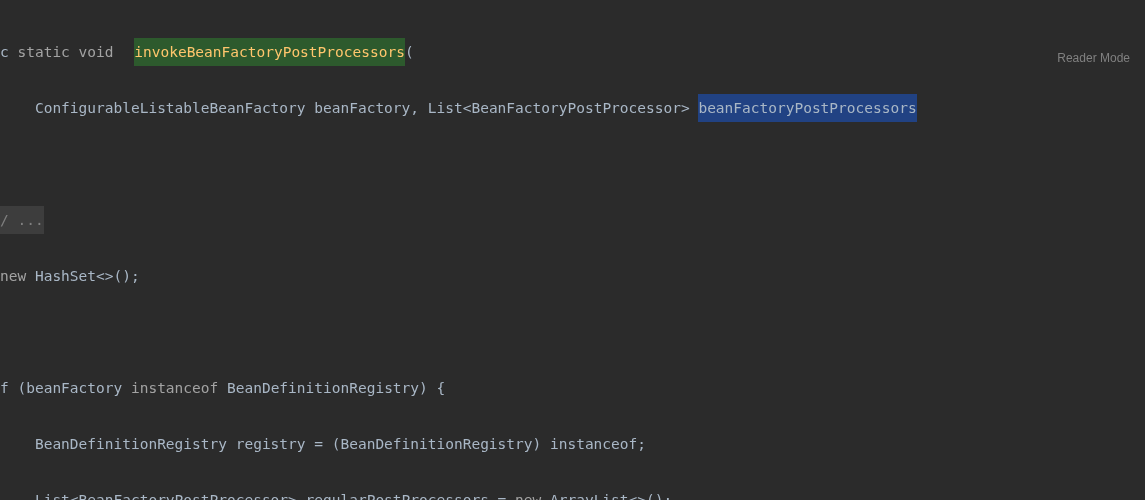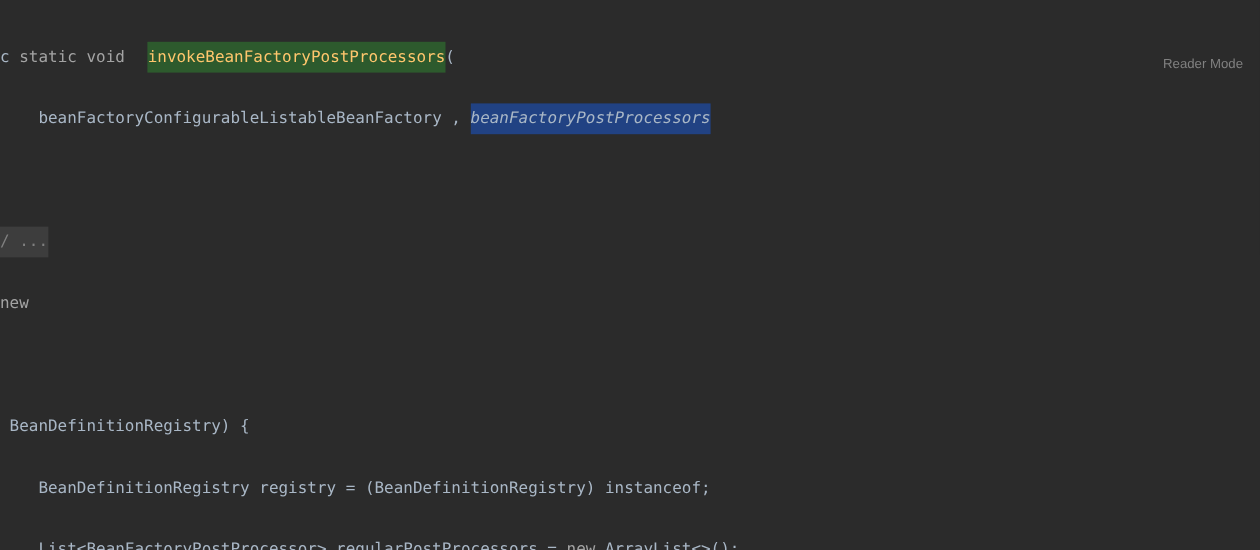--- a/index.html
+++ b/index.html
@@ -35,40 +35,39 @@
       height: 28px;
       display: flex;
       align-items: center;
     }
     .keyword { color: #a3a3a3; }
     .method-highlight {
       background-color: #2d5a2d;
     }
     .param-highlight {
       background-color: #214283;
-      font-style: italic;
     }
     .comment { 
       color: #808080; 
       background-color: #3d3d3d;
     }
   </style>
 </head>
 <body>
 
 <div class="reader-mode">Reader Mode</div>
 
 <div class="code-container">
 <div class="line"><span>c </span><span class="keyword">static</span><span> </span><span class="keyword">void</span><span> </span><span class="method-highlight" style="color:#ffc66d;margin-left:12px;">invokeBeanFactoryPostProcessors</span><span>(</span></div>
-<div class="line"><span>    </span><span>beanFactory</span><span>ConfigurableListableBeanFactory </span><span>, </span><span class="param-highlight">beanFactoryPostProcessors</span></div>
+<div class="line"><span>    </span><span>ConfigurableListableBeanFactory </span><span>beanFactory</span><span>, </span><span>List&lt;BeanFactoryPostProcessor&gt; </span><span class="param-highlight">beanFactoryPostProcessors</span></div>
 <div class="line"></div>
 <div class="line"><span class="comment">/ ...</span></div>
-<div class="line"><span class="keyword">new</span></div>
+<div class="line"><span class="keyword">new</span><span> HashSet&lt;&gt;();</span></div>
 <div class="line"></div>
-<div class="line"><span> BeanDefinitionRegistry) {</span></div>
+<div class="line"><span>f (beanFactory </span><span class="keyword">instanceof</span><span> BeanDefinitionRegistry) {</span></div>
 <div class="line"><span>    BeanDefinitionRegistry registry = (BeanDefinitionRegistry) instanceof;</span></div>
 <div class="line"><span>    List&lt;BeanFactoryPostProcessor&gt; regularPostProcessors = </span><span class="keyword">new</span><span> ArrayList&lt;&gt;();</span></div>
 
 
 
 
 
 
 
 

